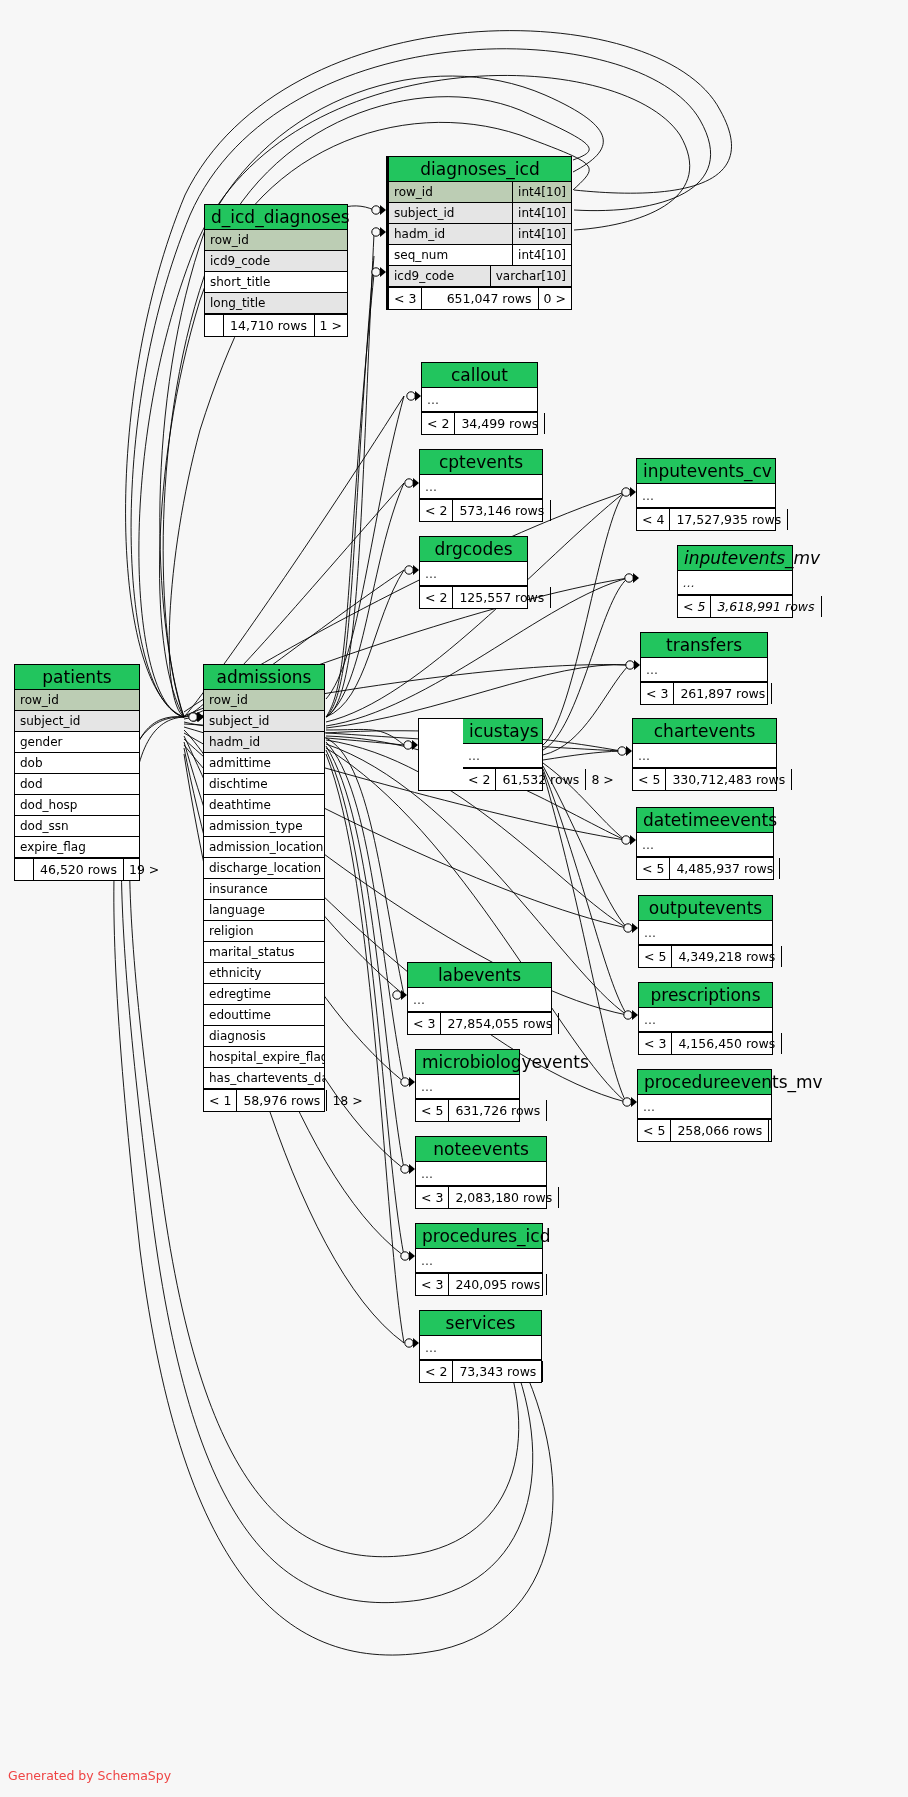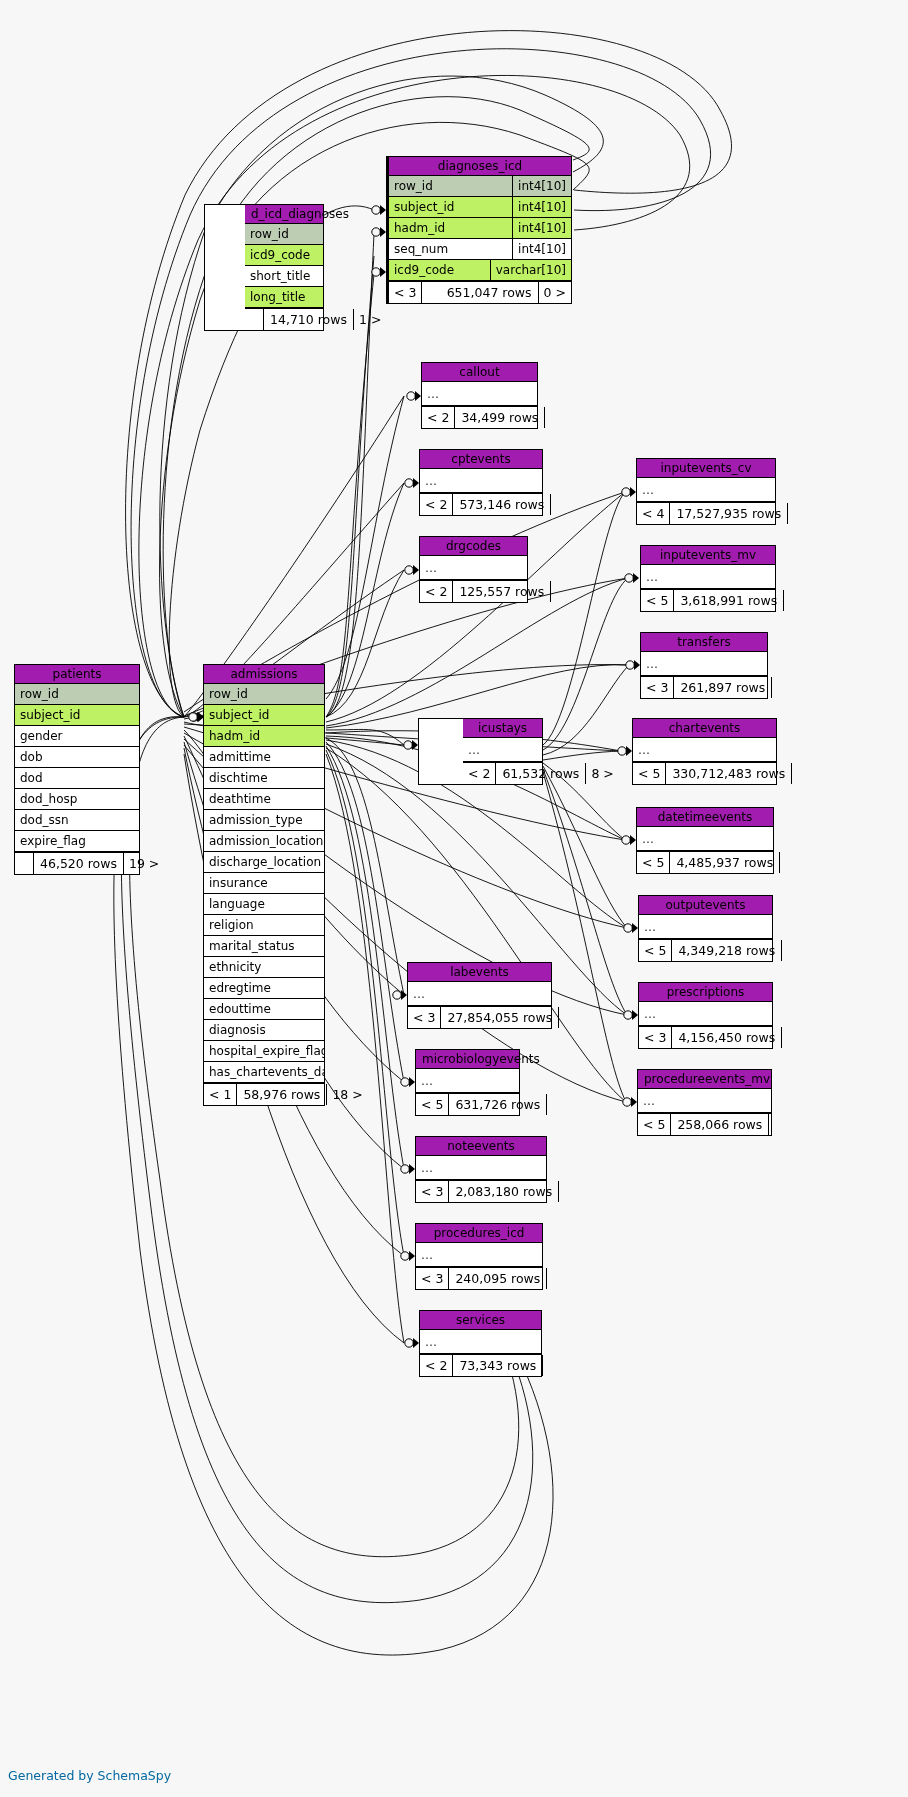--- a/index.html
+++ b/index.html
@@ -7,38 +7,38 @@
     width:908px;height:1797px;position:relative;
     background:#f7f7f7;
     font-family:"DejaVu Sans","Liberation Sans",sans-serif;
     overflow:hidden;
   }
   #edges{position:absolute;left:0;top:0;width:908px;height:1797px;pointer-events:none;}
 
   .tbl{position:absolute;border:1px solid #000;background:#fff;box-sizing:border-box;}
   .tbl.thick{border-left:3px solid #000;}
   .tbl .hdr{
-    background:#a21caf;text-align:center;font-size:12px;color:#000;
+    background:#22c55e;text-align:center;font-size:17px;color:#000;
     padding:2px 6px;border-bottom:1px solid #000;white-space:nowrap;
   }
   .row{display:flex;border-bottom:1px solid #000;font-size:12px;line-height:1;}
   .row:last-child{border-bottom:none;}
   .row .nm{padding:4px 5px;flex:1 1 auto;white-space:nowrap;overflow:hidden;}
   .row .ty{padding:4px 5px;border-left:1px solid #000;white-space:nowrap;text-align:left;}
   .pk{background:#bccdb4;}
-  .fk{background:#bef264;}
+  .fk{background:#e5e5e5;}
   .pl{background:#fff;}
   .ellip{background:#fff;padding:4px 5px;font-size:12.5px;color:#333;border-bottom:1px solid #000;}
   .foot{display:flex;font-size:12.5px;background:#fff;border-top:1px solid #000;}
   .foot .l{padding:3px 5px;border-right:1px solid #000;white-space:nowrap;}
   .foot .c{padding:3px 6px;flex:1 1 auto;white-space:nowrap;text-align:left;}
   .foot .r{padding:3px 5px;border-left:1px solid #000;white-space:nowrap;}
   .foot .c.right{text-align:right;}
   .foot .pad{padding:3px 9px;}
-  .caption{position:absolute;left:8px;top:1768px;font-size:12.5px;color:#0369a1;}
+  .caption{position:absolute;left:8px;top:1768px;font-size:12.5px;color:#ef4444;}
 </style>
 </head>
 <body>
 
 <svg id="edges" viewBox="0 0 908 1797">
   <g id="edge-group" fill="none" stroke="#000" stroke-width="0.9">
       <path d="M184,717 C160,700 165,560 200,430 C260,240 330,190 374,210"></path>
       <path d="M184,717 C155,640 150,420 210,260 C265,120 420,70 520,110 C600,145 600,150 573,160"></path>
       <path d="M184,717 C152,620 145,400 205,230 C270,95 430,45 545,95 C620,128 615,150 573,172"></path>
       <path d="M184,717 C150,660 148,470 200,300 C250,150 400,95 520,135 C600,165 600,165 573,190"></path>
@@ -166,21 +166,21 @@
       <div class="row">
         <div class="nm fk">icd9_code</div>
         <div class="ty fk">varchar[10]</div>
       </div>
       <div class="foot">
         <div class="l">&lt; 3</div>
         <div class="c right">651,047 rows</div>
         <div class="r">0 &gt;</div>
       </div>
     </div>
-    <div class="tbl" style="left: 204px; top: 204px; width: 120px; padding-left: 40px;">
+    <div class="tbl" style="left: 204px; top: 204px; width: 144px;">
       <div class="hdr">d_icd_diagnoses</div>
       <div class="row">
         <div class="nm pk">row_id</div>
       </div>
       <div class="row">
         <div class="nm fk">icd9_code</div>
       </div>
       <div class="row">
         <div class="nm pl">short_title</div>
       </div>
@@ -373,21 +373,21 @@
     </div>
     <div class="tbl" style="left: 636px; top: 458px; width: 140px;">
       <div class="hdr">inputevents_cv</div>
       <div class="ellip">...</div>
       <div class="foot">
         <div class="l">&lt; 4</div>
         <div class="c">17,527,935 rows</div>
         <div class="r pad"></div>
       </div>
     </div>
-    <div class="tbl" style="left: 640px; top: 545px; width: 136px;">
+    <div class="tbl" style="left: 677px; top: 545px; width: 116px; font-style: italic;">
       <div class="hdr">inputevents_mv</div>
       <div class="ellip">...</div>
       <div class="foot">
         <div class="l">&lt; 5</div>
         <div class="c">3,618,991 rows</div>
         <div class="r pad"></div>
       </div>
     </div>
     <div class="tbl" style="left: 640px; top: 632px; width: 128px;">
       <div class="hdr">transfers</div>

